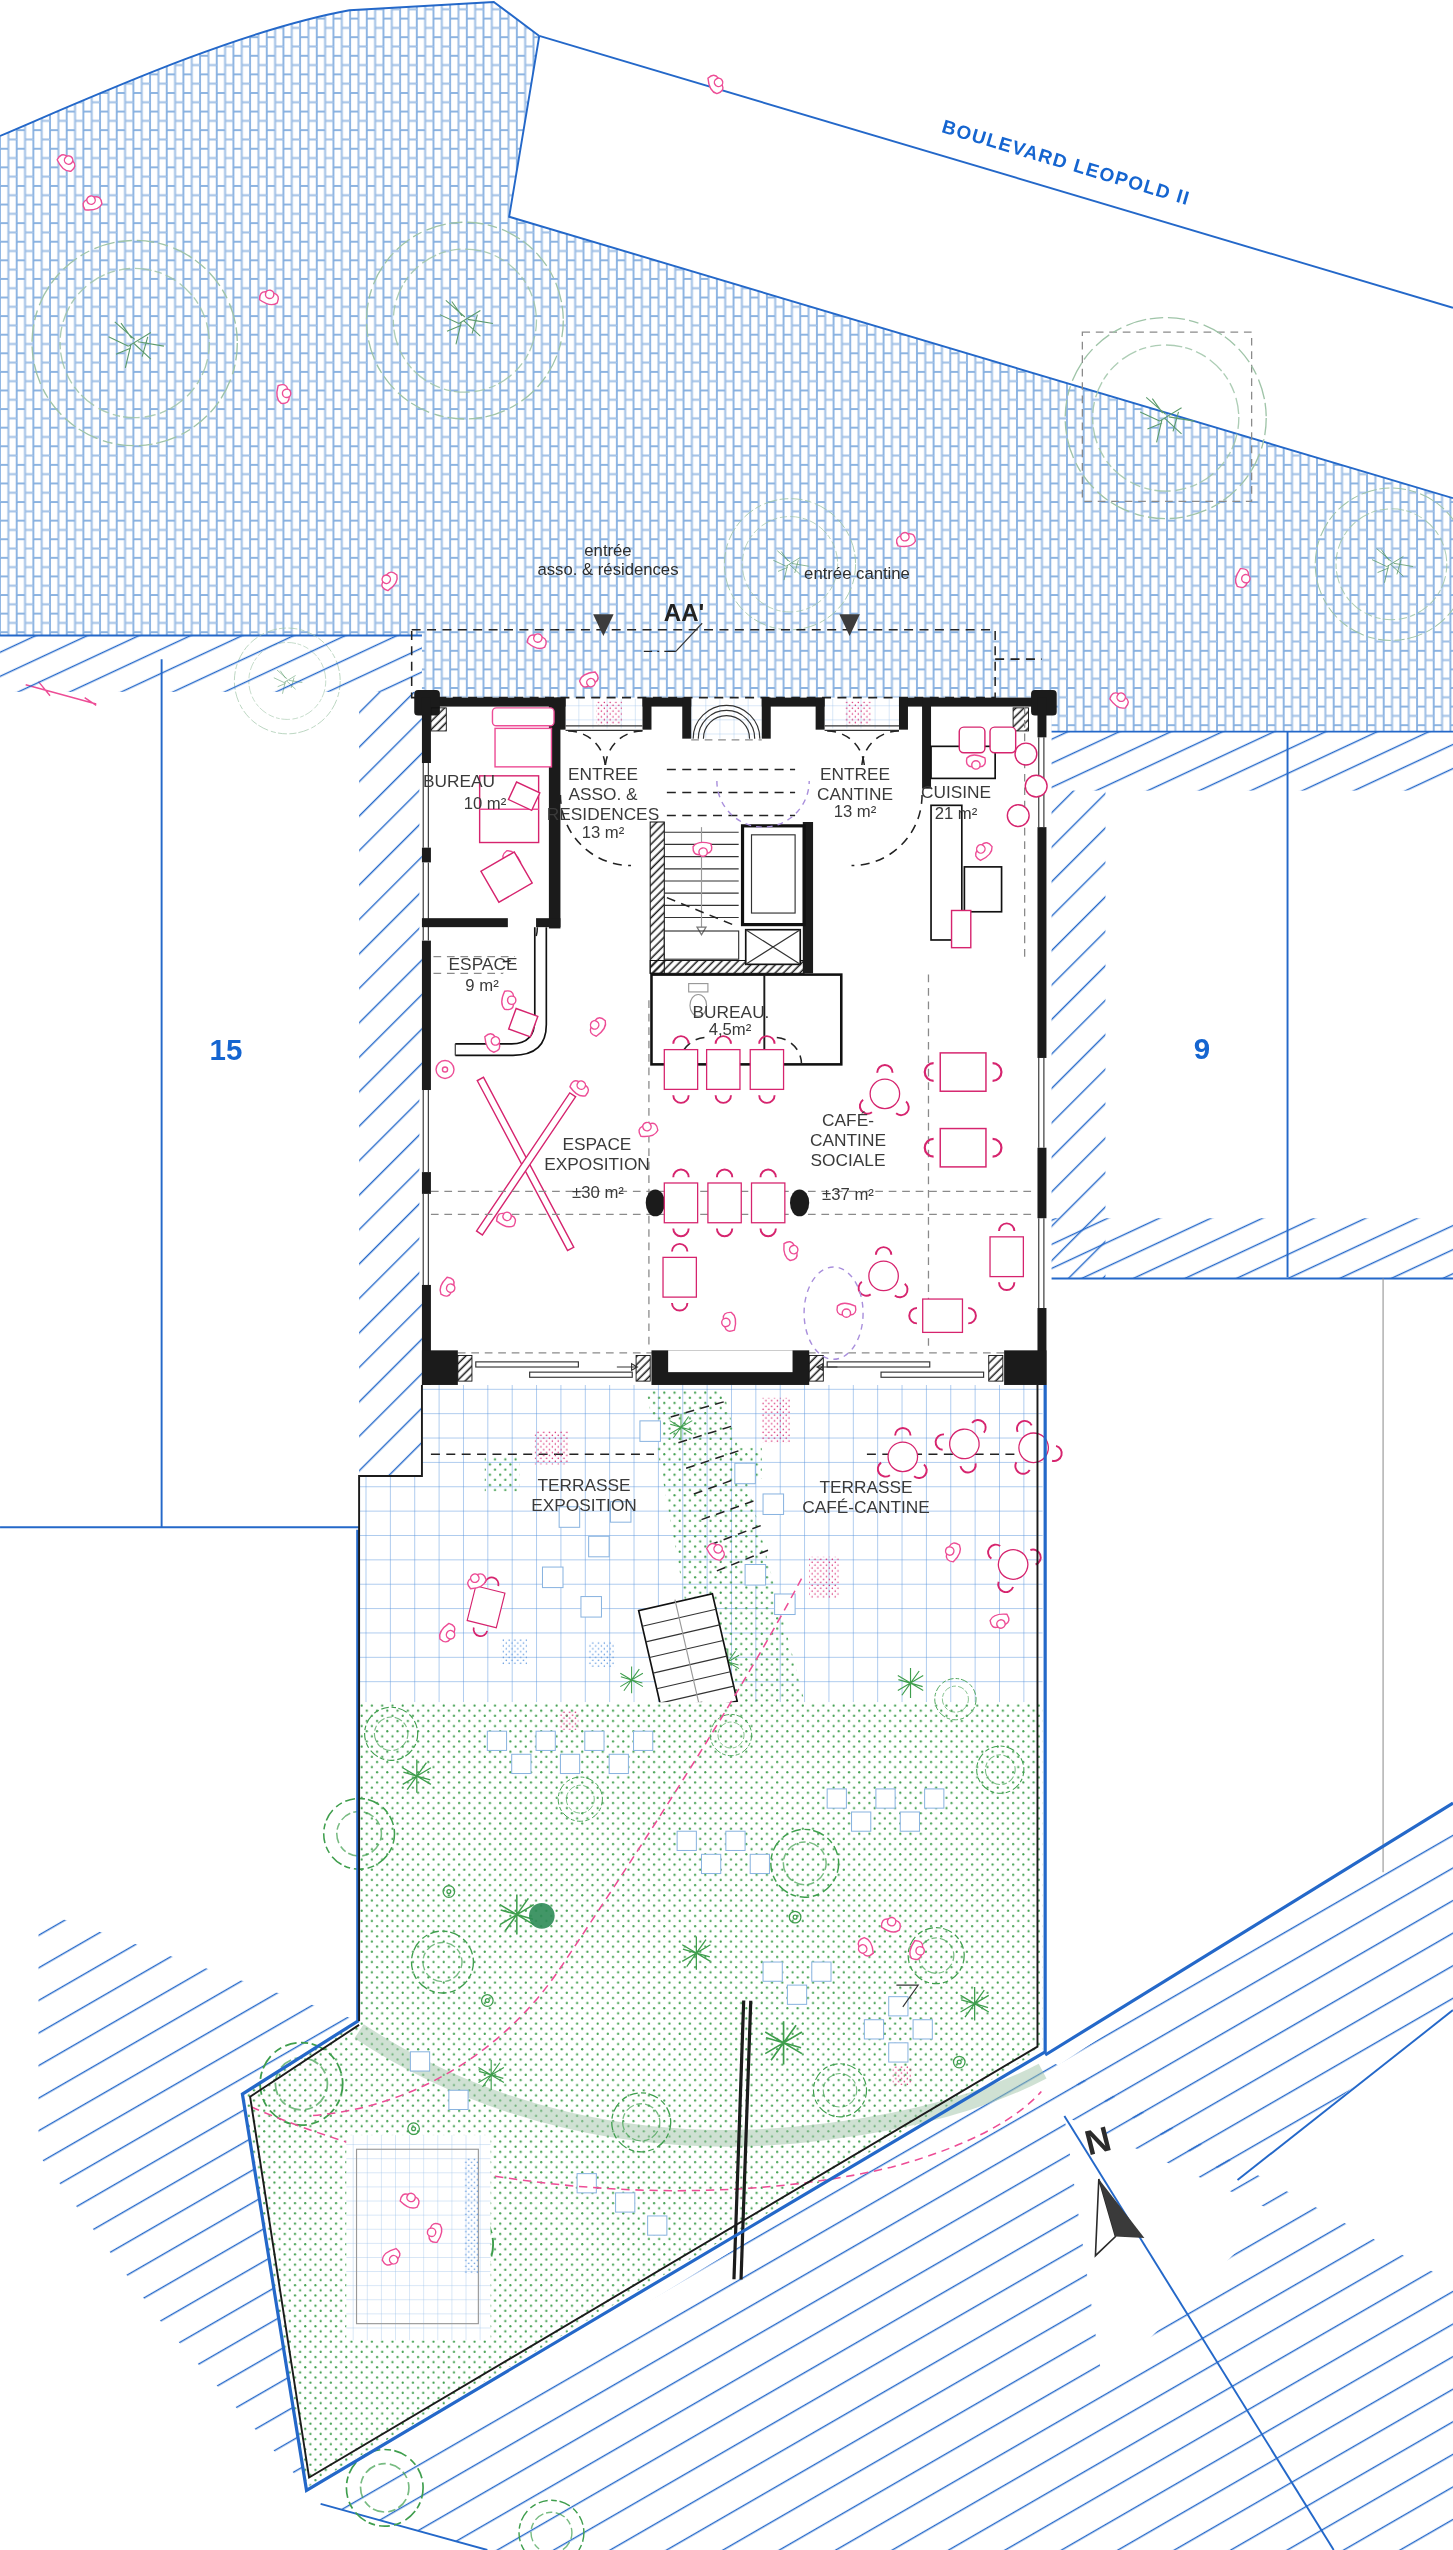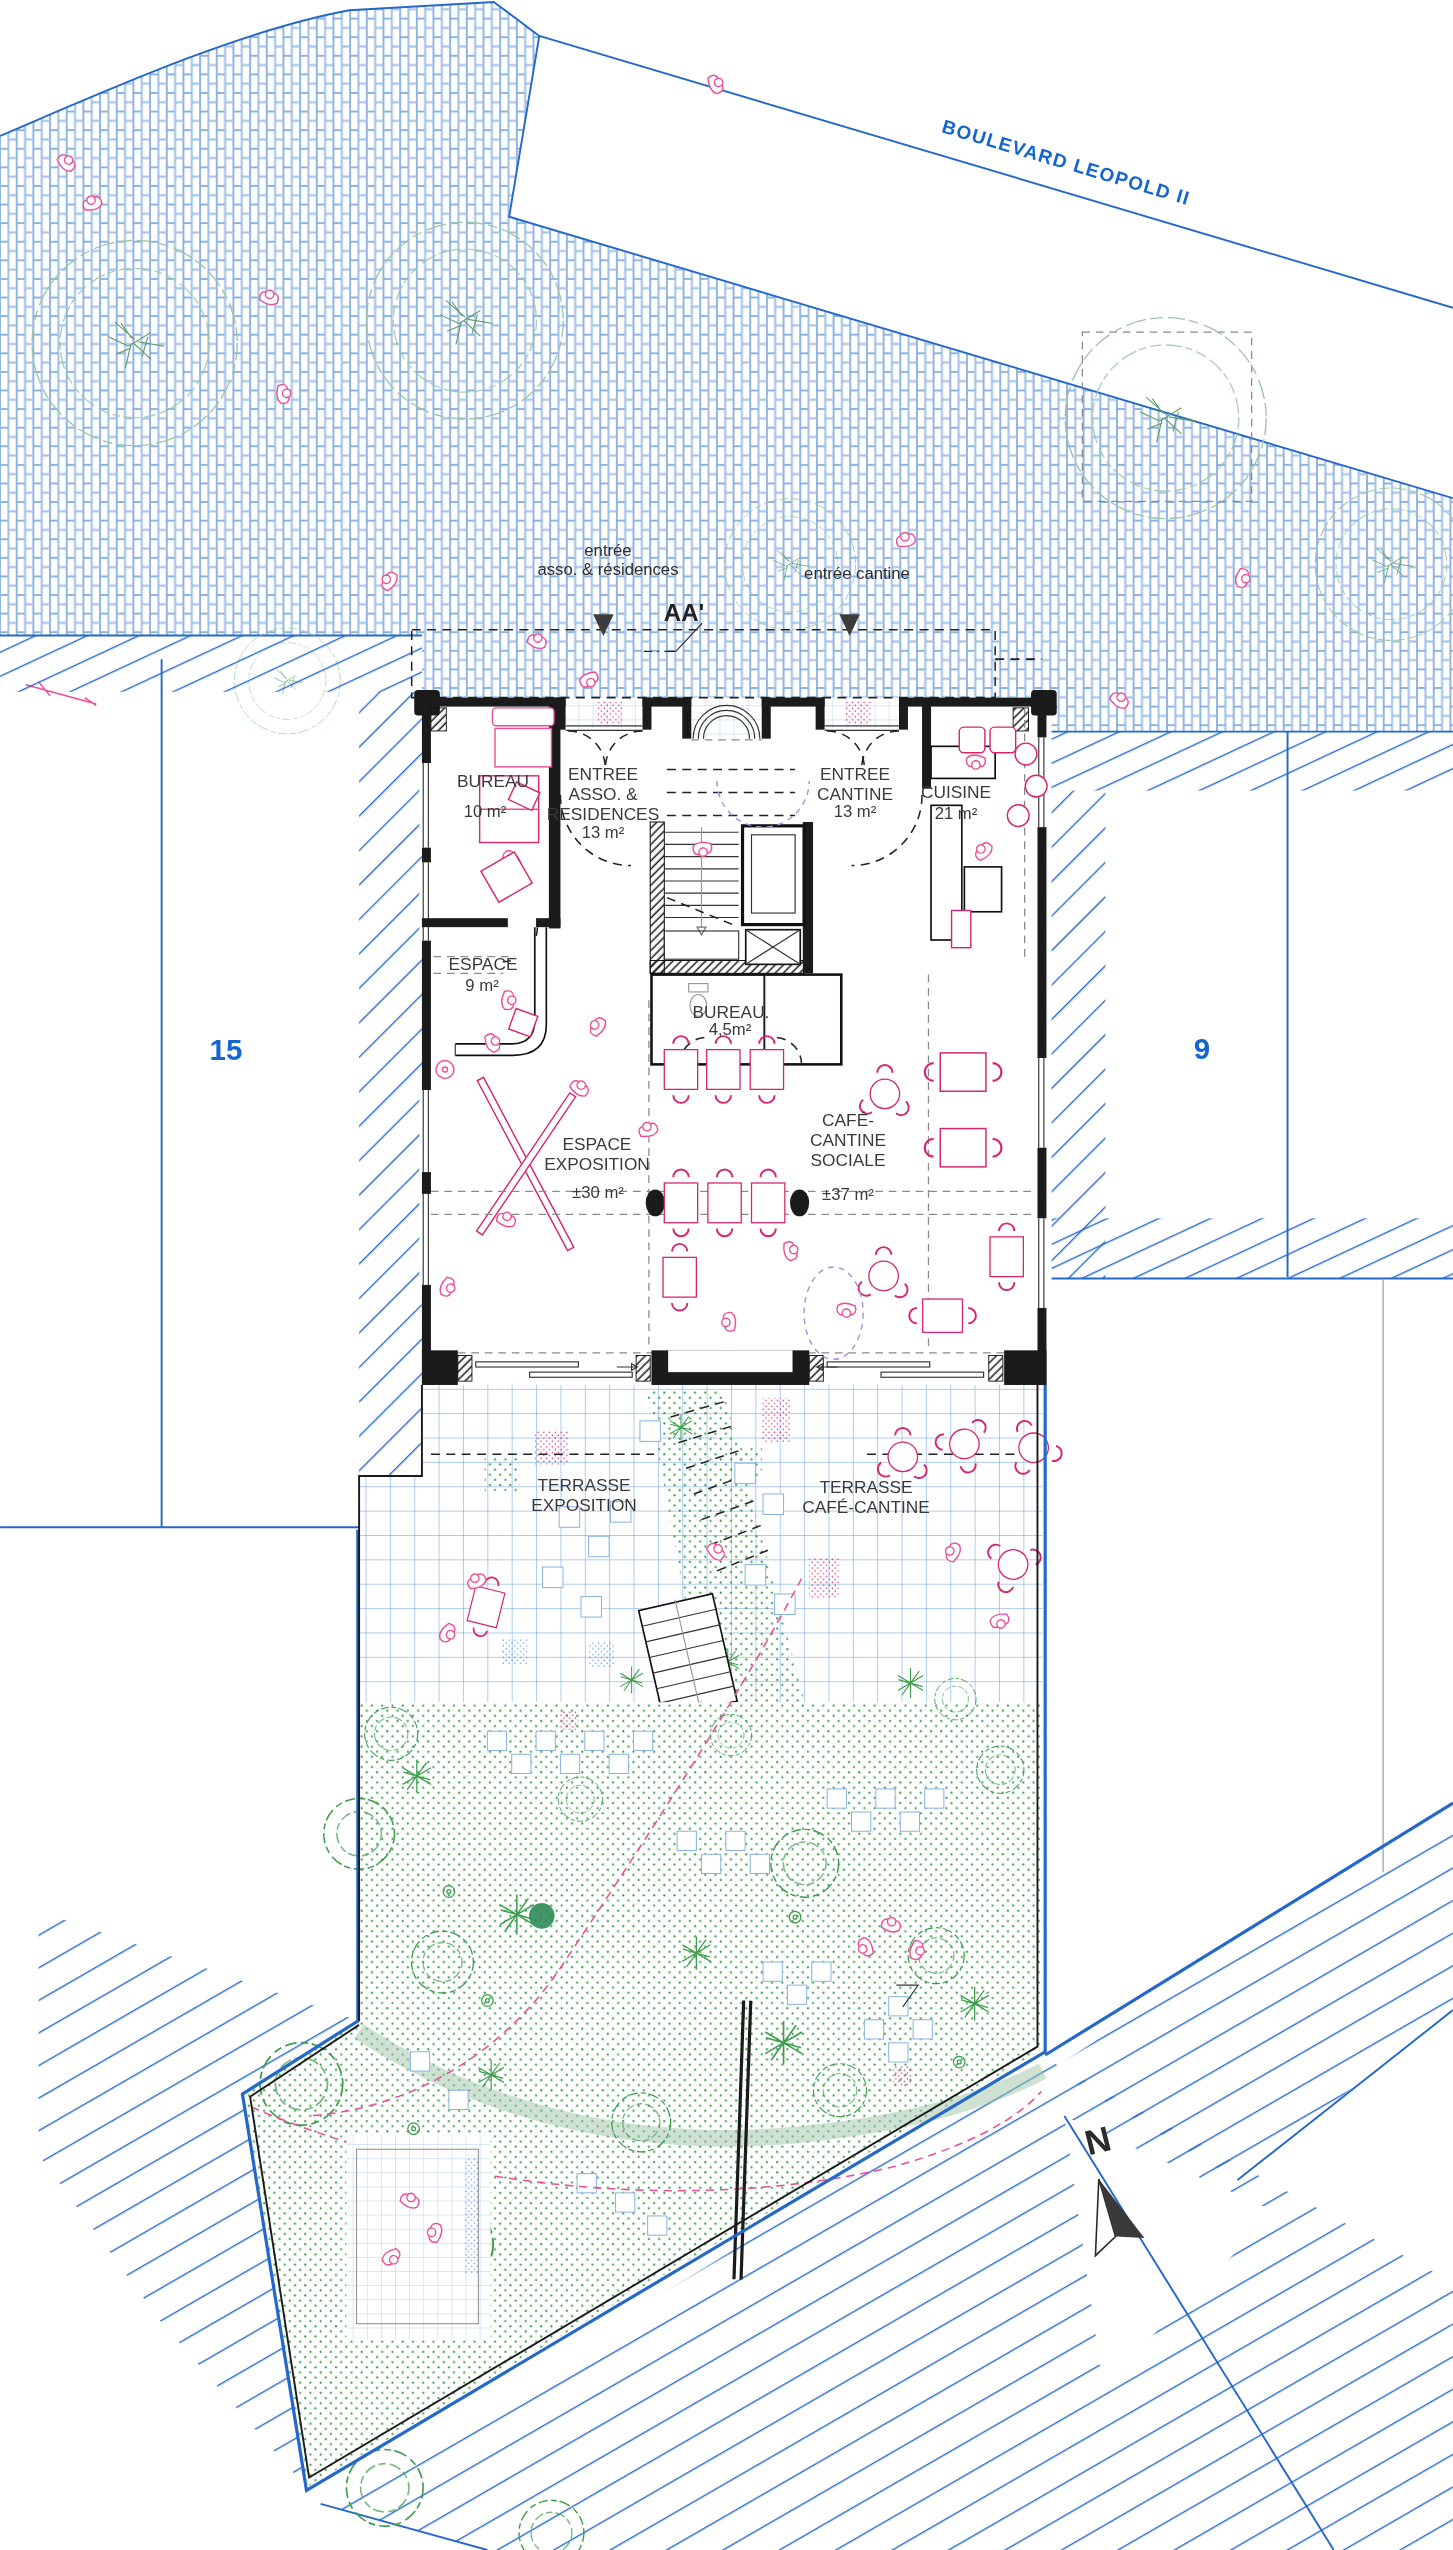--- a/index.html
+++ b/index.html
@@ -557,22 +557,22 @@
 </svg>
 
 <div>
   <div class="lbl lbl-blvd" style="left:1066px;top:163px;">BOULEVARD LEOPOLD II</div>
 
   <div class="lbl lbl-annot" style="left:608px;top:560px;">entrée
 asso. &amp; résidences</div>
   <div class="lbl lbl-annot" style="left:857px;top:574px;">entrée cantine</div>
   <div class="lbl lbl-aa" style="left:684px;top:613px;">AA'</div>
 
-  <div class="lbl" style="left:493px;top:781px;">BUREAU</div>
-  <div class="lbl lbl-area" style="left:485px;top:804px;margin-top:8px;">10 m²</div>
+  <div class="lbl" style="left:459px;top:781px;">BUREAU</div>
+  <div class="lbl lbl-area" style="left:485px;top:804px;">10 m²</div>
 
   <div class="lbl" style="left:603px;top:794px;">ENTREE
 ASSO. &amp;
 RESIDENCES</div>
   <div class="lbl lbl-area" style="left:603px;top:833px;">13 m²</div>
 
   <div class="lbl" style="left:855px;top:784px;">ENTREE
 CANTINE</div>
   <div class="lbl lbl-area" style="left:855px;top:812px;">13 m²</div>
 

